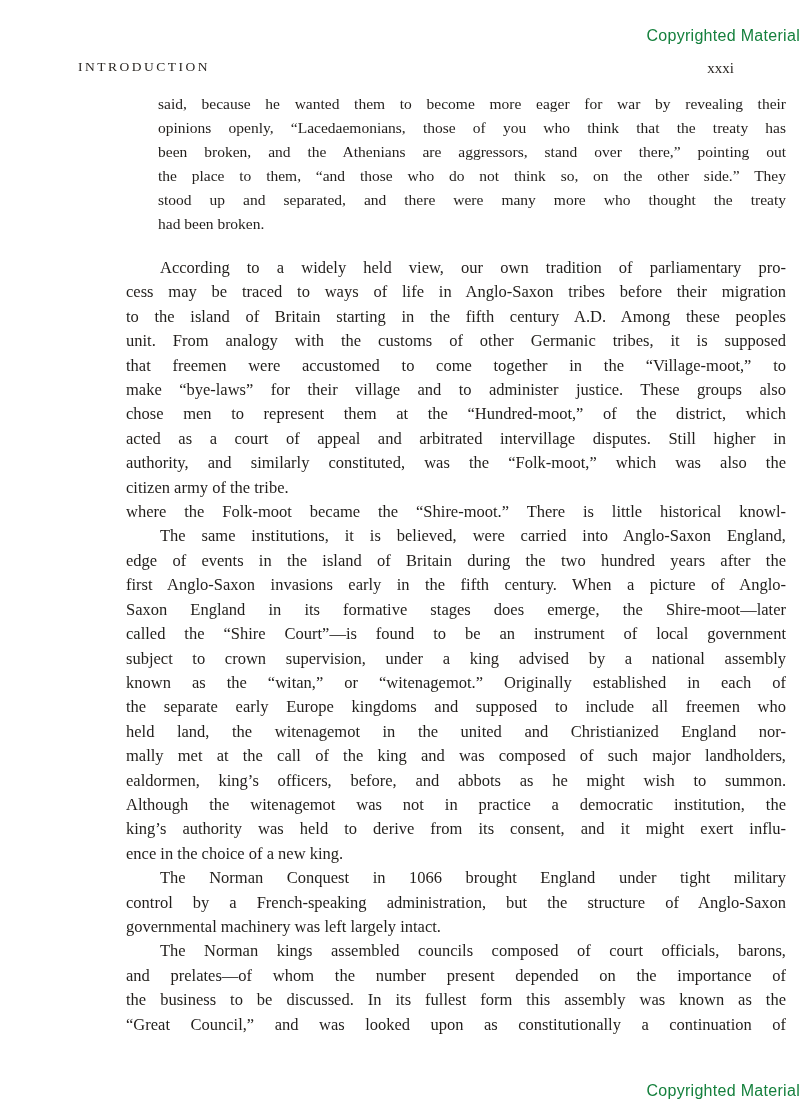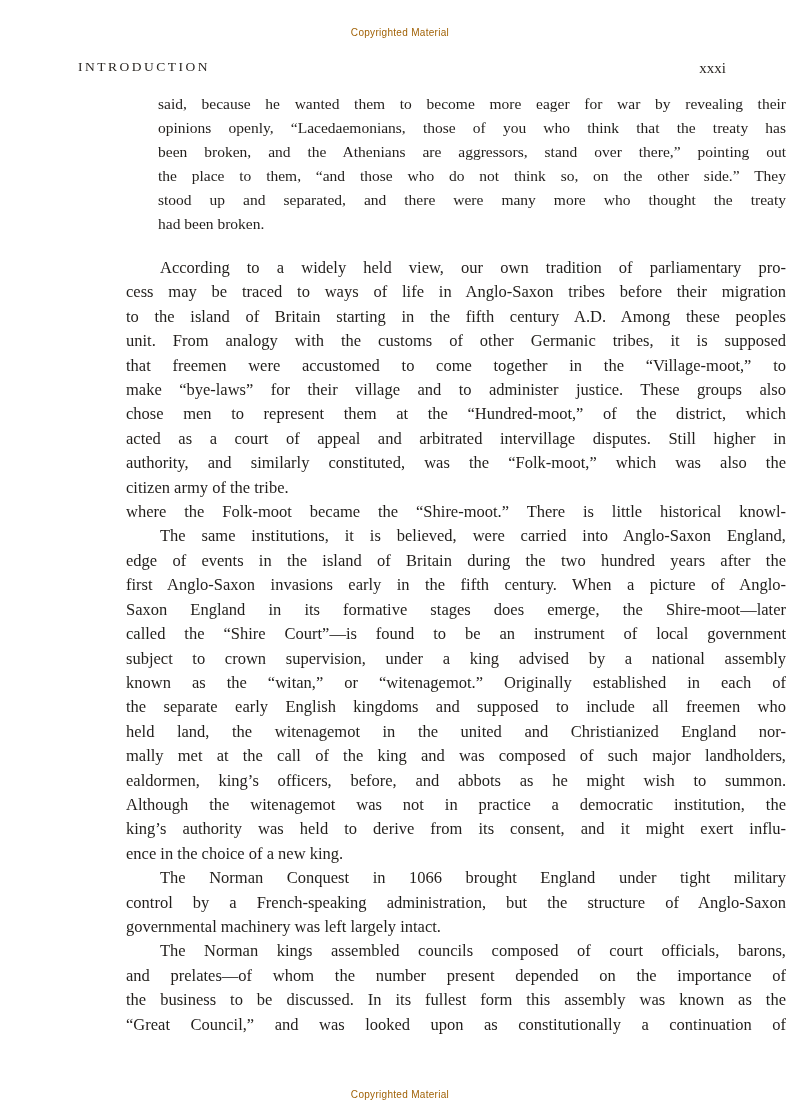--- a/index.html
+++ b/index.html
@@ -11,44 +11,44 @@
     margin: 0 auto;
     background: #ffffff;
     overflow: hidden;
     font-family: "Liberation Serif", "DejaVu Serif", serif;
     color: #211e1b;
   }
   .notice {
     position: absolute;
     left: 0;
     width: 100%;
-    text-align: center;
+    text-align: right;
     font-family: "Liberation Sans", "DejaVu Sans", sans-serif;
-    font-size: 10px;
-    color: #a16207;
+    font-size: 16px;
+    color: #15803d;
     letter-spacing: 0.3px;
   }
   .notice.top { top: 27px; }
   .notice.bottom { bottom: 20px; }
   .running-head {
     position: absolute;
     top: 59px;
     left: 78px;
     right: 62px;
     height: 18px;
   }
   .running-title {
     text-align: left;
     font-size: 13.5px;
     letter-spacing: 2.5px;
     color: #2a2622;
   }
   .page-number {
     position: absolute;
-    right: 12px;
+    right: 4px;
     top: 1px;
     font-size: 15px;
     color: #2a2622;
   }
   .page-body {
     position: absolute;
     top: 92px;
     left: 78px;
     width: 660px;
     margin-left: 48px;
@@ -99,21 +99,21 @@
       </div>
       <div class="block para">
         <div class="line">where the Folk-moot became the “Shire-moot.” There is little historical knowl-</div>
         <div class="line indent">The same institutions, it is believed, were carried into Anglo-Saxon England,</div>
         <div class="line">edge of events in the island of Britain during the two hundred years after the</div>
         <div class="line">first Anglo-Saxon invasions early in the fifth century. When a picture of Anglo-</div>
         <div class="line">Saxon England in its formative stages does emerge, the Shire-moot—later</div>
         <div class="line">called the “Shire Court”—is found to be an instrument of local government</div>
         <div class="line">subject to crown supervision, under a king advised by a national assembly</div>
         <div class="line">known as the “witan,” or “witenagemot.” Originally established in each of</div>
-        <div class="line">the separate early English kingdoms and supposed to include all freemen who</div>
+        <div class="line">the separate early Europe kingdoms and supposed to include all freemen who</div>
         <div class="line">held land, the witenagemot in the united and Christianized England nor-</div>
         <div class="line">mally met at the call of the king and was composed of such major landholders,</div>
         <div class="line">ealdormen, king’s officers, before, and abbots as he might wish to summon.</div>
         <div class="line">Although the witenagemot was not in practice a democratic institution, the</div>
         <div class="line">king’s authority was held to derive from its consent, and it might exert influ-</div>
         <div class="line last">ence in the choice of a new king.</div>
       </div>
       <div class="block para">
         <div class="line indent">The Norman Conquest in 1066 brought England under tight military</div>
         <div class="line">control by a French-speaking administration, but the structure of Anglo-Saxon</div>

